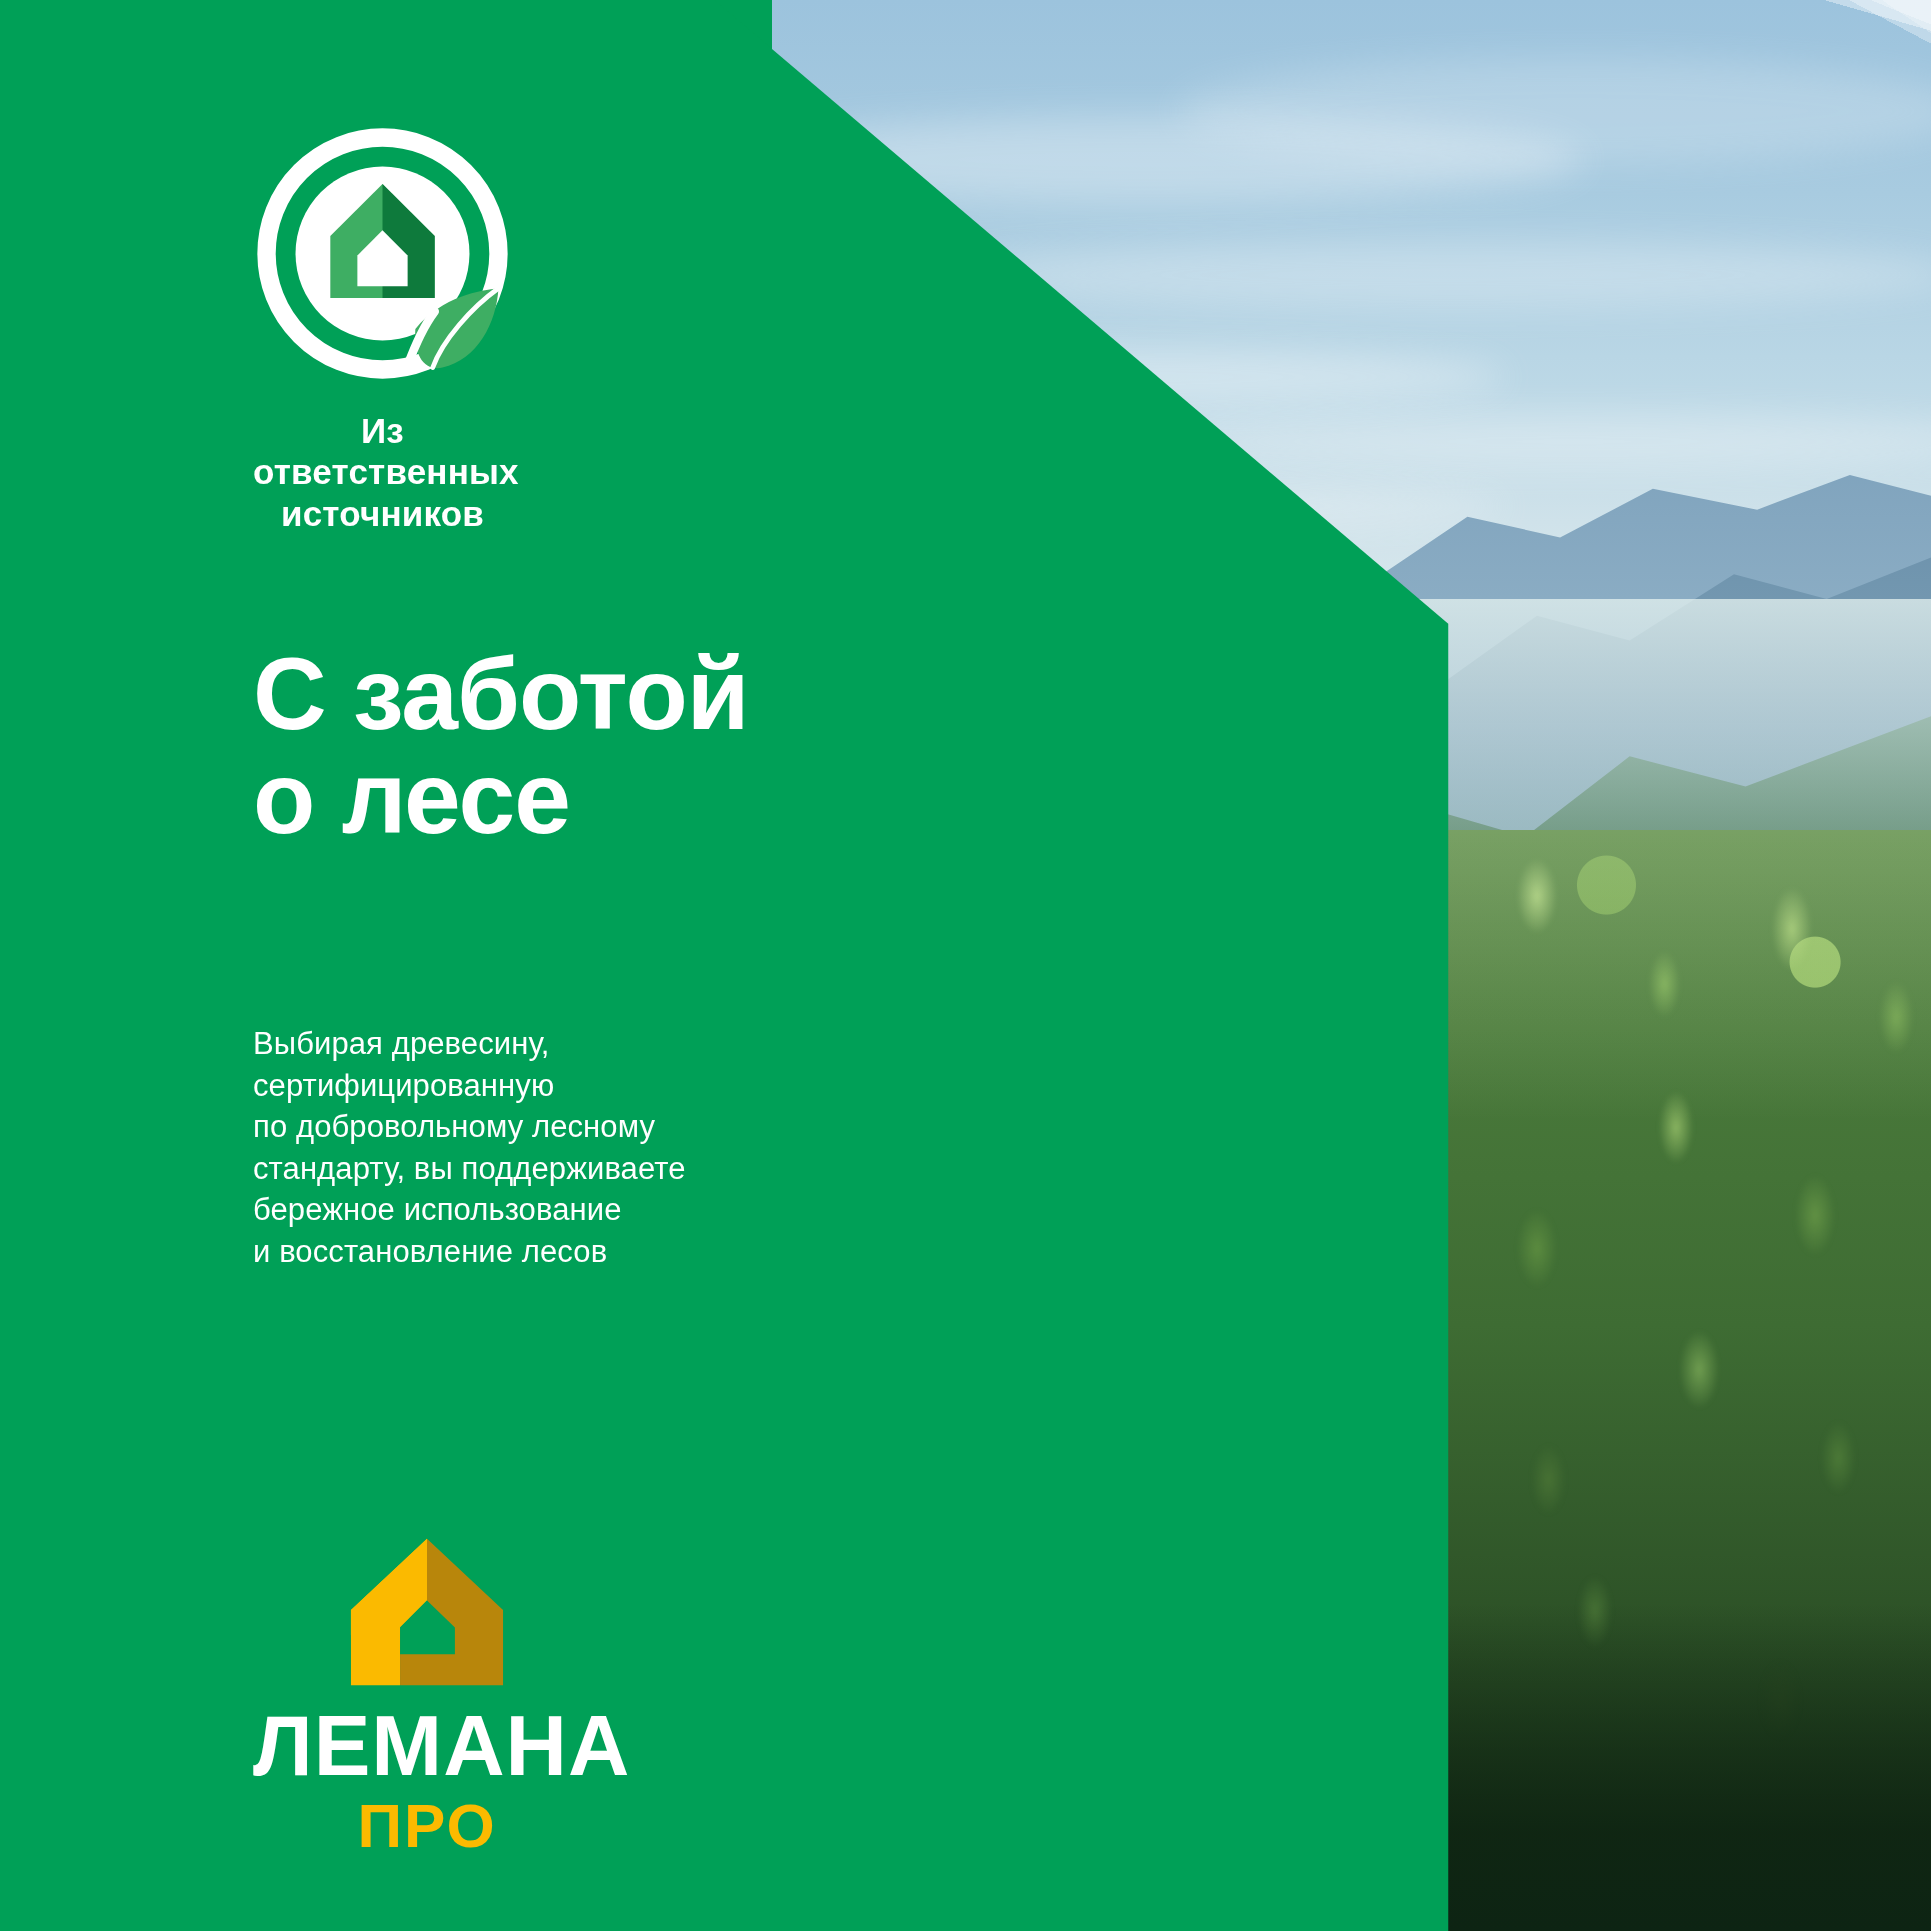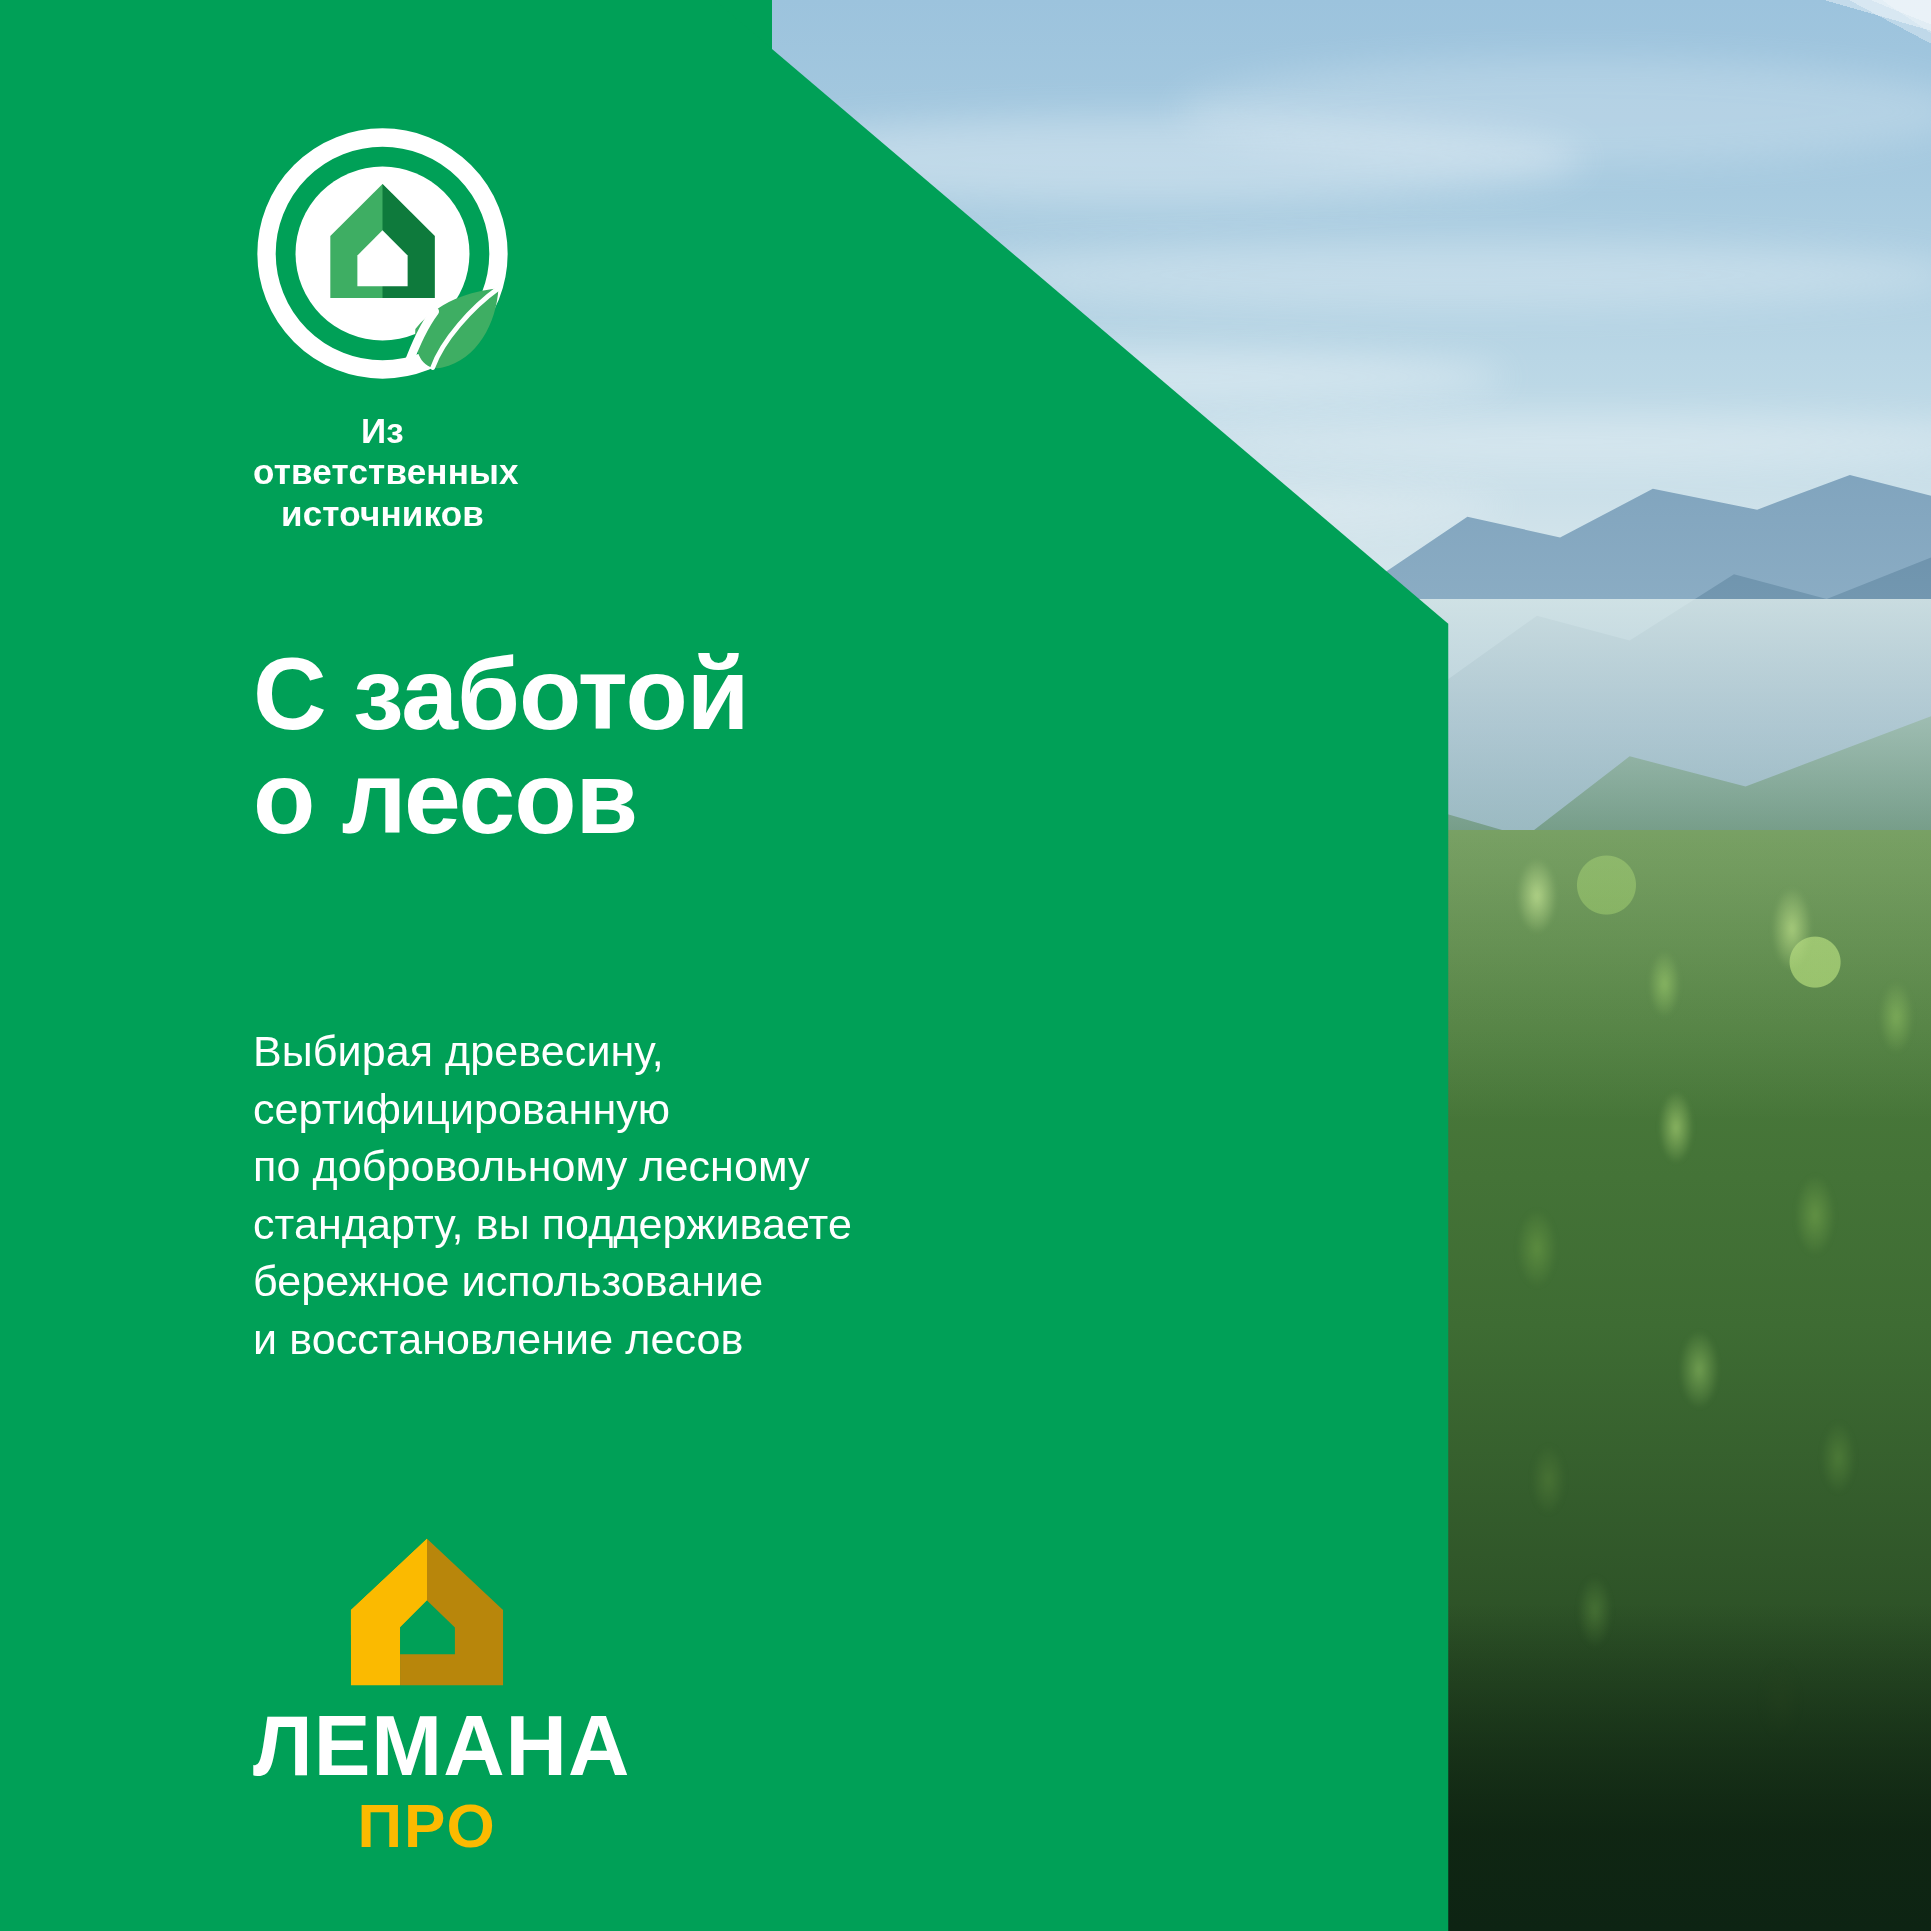--- a/index.html
+++ b/index.html
@@ -222,21 +222,21 @@
     white-space: pre-line;
   }
 
   
   .body-copy {
     position: absolute;
     left: 253px;
     top: 1023px;
     margin: 0;
     color: #ffffff;
-    font-size: 43px;
+    font-size: 31px;
     font-weight: normal;
     line-height: 1.34;
     letter-spacing: 0.1px;
     white-space: pre-line;
   }
 
   
   .brand {
     position: absolute;
     left: 253px;
@@ -312,21 +312,21 @@
         <path d="M168 212 C196 178 236 172 254 170 C252 206 232 244 196 252 C178 256 166 240 168 212 Z" fill="#3EAE63"></path>
         <path d="M254 170 C226 190 196 224 186 252" fill="none" stroke="#ffffff" stroke-width="5" stroke-linecap="round"></path>
 
         <path d="M160 250 C168 228 176 210 188 194" fill="none" stroke="#ffffff" stroke-width="9" stroke-linecap="round"></path>
       </svg>
       <div class="eco-caption">Из ответственных
 источников</div>
     </div>
 
     <h1 class="headline">С заботой
-о лесов</h1>
+о лесе</h1>
 
     <p class="body-copy">Выбирая древесину,
 сертифицированную
 по добровольному лесному
 стандарту, вы поддерживаете
 бережное использование
 и восстановление лесов</p>
 
     <div class="brand">
       <svg class="brand-roof" viewBox="0 0 166 160">

